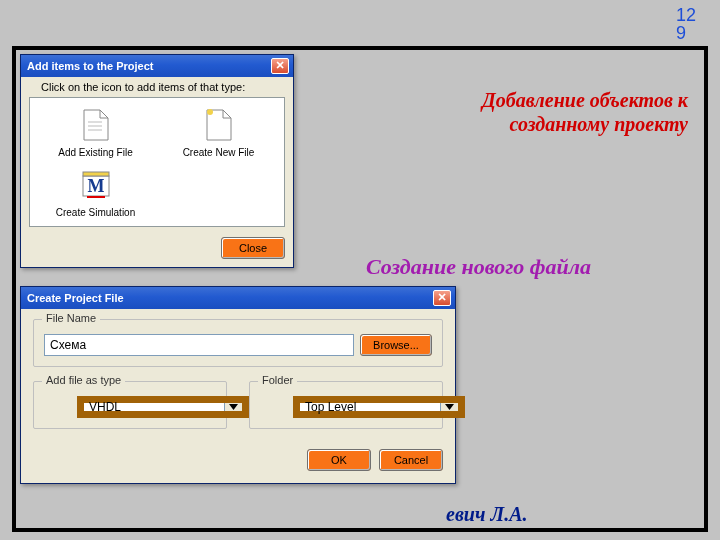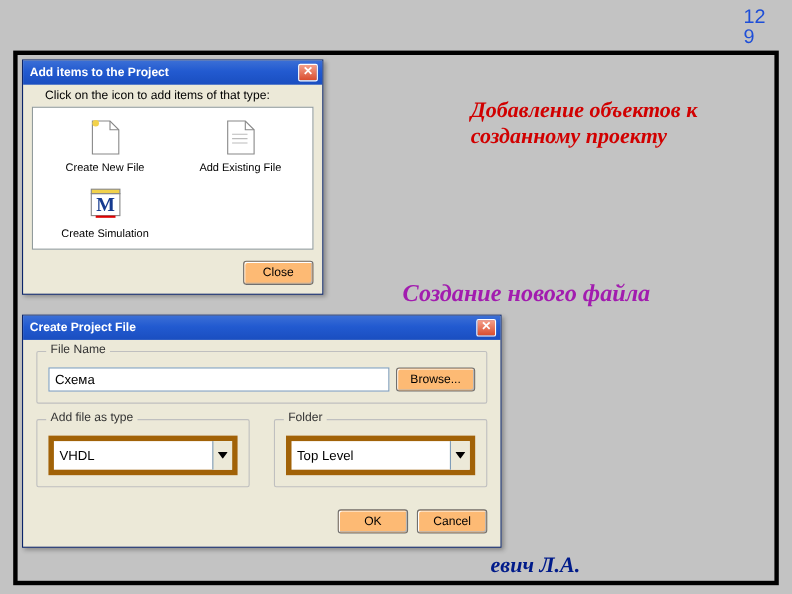--- a/index.html
+++ b/index.html
@@ -95,21 +95,21 @@
   }
   .dlg1 .btnrow {
     display: flex;
     justify-content: flex-end;
     padding: 4px 8px 8px;
   }
   .winbtn {
     min-width: 64px;
     height: 22px;
     font-size: 11px;
-    background: #fdba74;
+    background: #f97316;
     border: 1px solid #707070;
     border-radius: 3px;
     box-shadow: inset 1px 1px 0 #fff, inset -1px -1px 0 #b8b8b8;
     cursor: pointer;
   }
 
   
   .dlg2 {
     position: absolute;
     top: 236px;
@@ -144,24 +144,25 @@
     border: 1px solid #7f9db9;
     background: #fff;
     font-size: 12px;
     padding: 2px 5px;
   }
   .twocol { display: flex; gap: 22px; margin-top: 14px; }
   .twocol .groupbox { flex: 1; }
   .combo {
     display: flex;
     width: 100%;
-    height: 36px;
-    border: 5px solid #a16207;
+    height: 22px;
+    border: 7px solid #a16207;
     background: #fff;
     align-items: center;
+    margin-left: 33px;
   }
   .combo .val { flex:1; padding: 0 5px; font-size: 12px; }
   .combo .arrow {
     width: 18px; height: 100%;
     background: #ece9d8;
     border-left: 1px solid #7f9db9;
     display:flex; align-items:center; justify-content:center;
   }
   .combo .arrow svg { display:block; }
   .dlg2 .btnrow2 {
@@ -176,21 +177,21 @@
     position: absolute;
     top: 38px;
     left: 412px;
     width: 260px;
     color: #d10000;
     font-family: "Times New Roman", serif;
     font-style: italic;
     font-weight: bold;
     font-size: 20px;
     line-height: 24px;
-    text-align: left;
+    text-align: right;
   }
   .anno2 {
     position: absolute;
     top: 204px;
     left: 350px;
     width: 300px;
     color: #a21caf;
     font-family: "Times New Roman", serif;
     font-style: italic;
     font-weight: bold;
@@ -225,37 +226,37 @@
       <div class="xbtn">✕</div>
     </div>
     <div class="instr">Click on the icon to add items of that type:</div>
     <div class="iconpanel">
 
       <div class="iconcell">
         <div class="ic">
           <svg width="28" height="34">
               <path d="M2 2 h16 l8 8 v22 h-24 z" fill="#fff" stroke="#888"></path>
               <path d="M18 2 v8 h8" fill="none" stroke="#888"></path>
-              <circle cx="5" cy="4" r="3" fill="#f2d24b"></circle>
+              <line x1="6" y1="14" x2="20" y2="14" stroke="#bbb"></line>
+              <line x1="6" y1="18" x2="20" y2="18" stroke="#bbb"></line>
+              <line x1="6" y1="22" x2="20" y2="22" stroke="#bbb"></line>
             </svg>
         </div>
-        <span>Create New File</span>
+        <span>Add Existing File</span>
       </div>
 
       <div class="iconcell">
         <div class="ic">
           <svg width="28" height="34">
               <path d="M2 2 h16 l8 8 v22 h-24 z" fill="#fff" stroke="#888"></path>
               <path d="M18 2 v8 h8" fill="none" stroke="#888"></path>
-              <line x1="6" y1="14" x2="20" y2="14" stroke="#bbb"></line>
-              <line x1="6" y1="18" x2="20" y2="18" stroke="#bbb"></line>
-              <line x1="6" y1="22" x2="20" y2="22" stroke="#bbb"></line>
+              <circle cx="5" cy="4" r="3" fill="#f2d24b"></circle>
             </svg>
         </div>
-        <span>Add Existing File</span>
+        <span>Create New File</span>
       </div>
 
       <div class="iconcell">
         <div class="ic">
           <svg width="30" height="30">
               <rect x="2" y="6" width="26" height="20" fill="#fff" stroke="#888"></rect>
               <rect x="2" y="2" width="26" height="4" fill="#f2d24b" stroke="#888"></rect>
               <text x="15" y="22" text-anchor="middle" font-family="Times New Roman" font-weight="bold" font-size="18" fill="#153a8f">M</text>
               <line x1="6" y1="27" x2="24" y2="27" stroke="#d00" stroke-width="2"></line>
             </svg>

